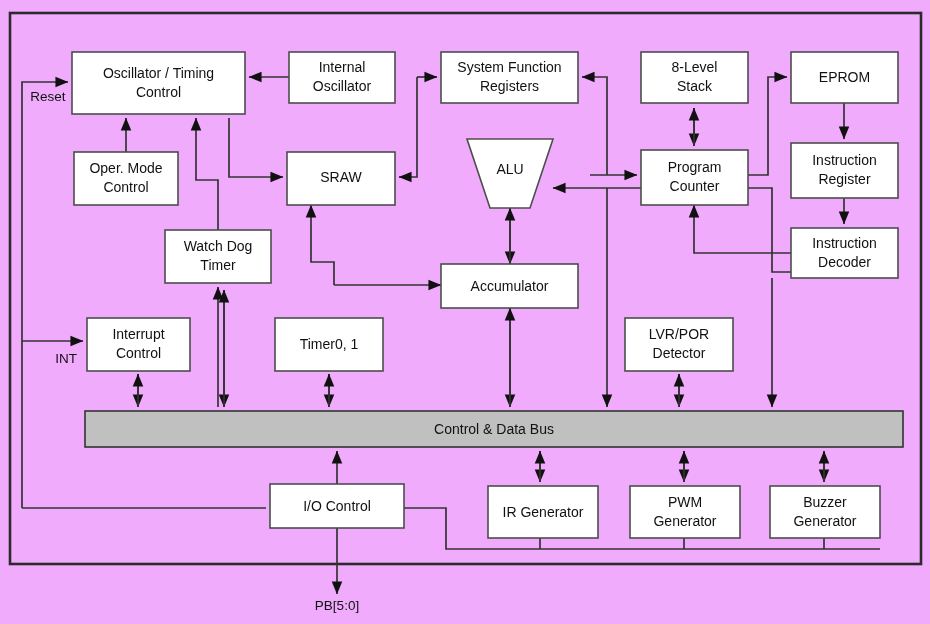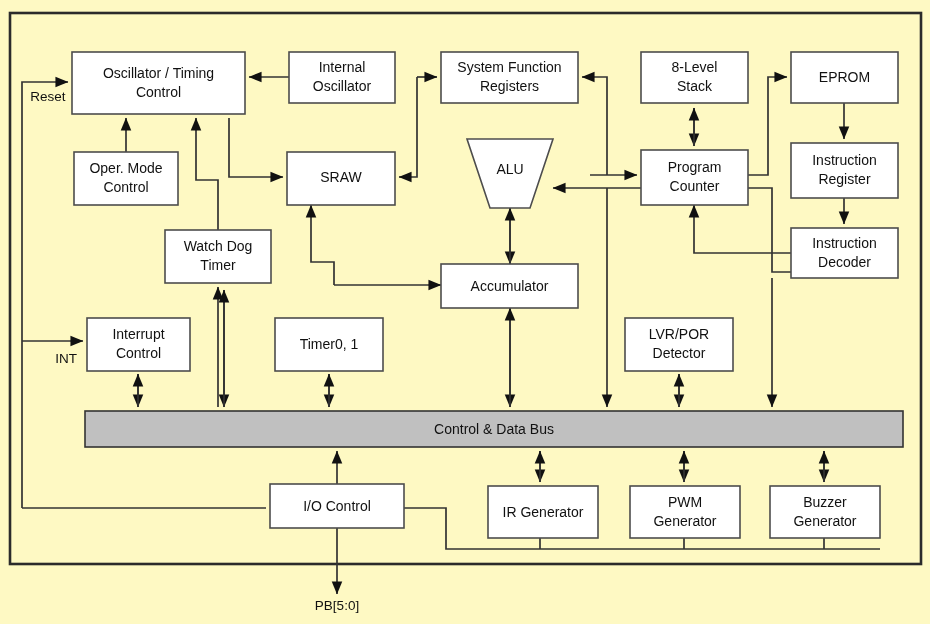--- a/index.html
+++ b/index.html
@@ -4,21 +4,21 @@
 <style>
   html, body {
     margin: 0;
     padding: 0;
     background: #ffffff;
   }
   #stage {
     position: relative;
     width: 930px;
     height: 624px;
-    background: #fef9c3;
+    background: #f0abfc;
     font-family: "Liberation Sans", sans-serif;
     overflow: hidden;
   }
   svg.diagram {
     display: block;
     width: 930px;
     height: 624px;
   }
   .blk {
     fill: #ffffff;

